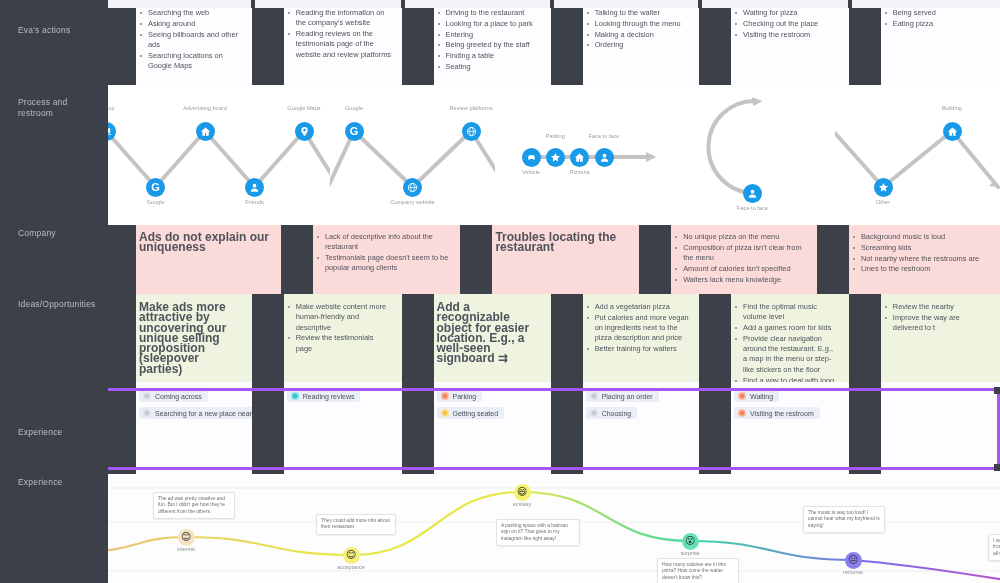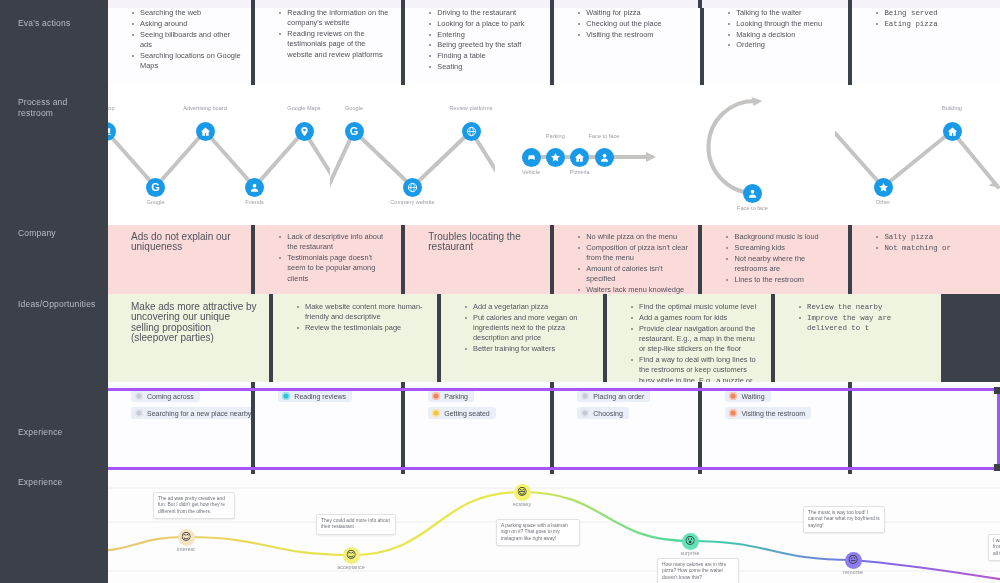--- a/index.html
+++ b/index.html
@@ -10,26 +10,26 @@
     -webkit-font-smoothing:antialiased;
   }
   .board{position:relative;width:1000px;height:583px;background:#3c4049;}
 
   
   .rail{position:absolute;left:0;top:0;width:108px;height:583px;background:#3c4049;z-index:40;}
   .rail-label{position:absolute;left:18px;width:78px;font-size:8.5px;line-height:11px;color:#b9bcc4;letter-spacing:.2px;}
 
   
   .row{position:absolute;left:108px;right:0;display:flex;}
-  .cell{position:relative;box-sizing:border-box;border-right:4px solid #3c4049;padding:8px 10px 8px 23px;overflow:hidden;}
-  .cell:last-child{border-right:none;font-family:Liberation Mono, monospace;}
+  .cell{position:relative;box-sizing:border-box;border-right:4px solid #3c4049;padding:8px 10px 8px 3px;overflow:hidden;margin-left:28px;}
+  .cell:last-child{border-right:none;}
   .cell ul{margin:0;padding:0;list-style:none;}
   .cell li{position:relative;padding-left:9px;font-size:7.4px;line-height:10.3px;color:#50535b;margin-bottom:.5px;}
   .cell li:before{content:"";position:absolute;left:1px;top:4px;width:2px;height:2px;border-radius:50%;background:#7b7e86;}
-  .cell p{margin:0;font-size:10px;line-height:10.3px;color:#50535b;}
+  .cell p{margin:0;font-size:12px;line-height:10.3px;color:#50535b;font-weight:bold;}
 
   .row-actions{top:0;height:86px;}
   .row-actions .cell{background:#fdfcfe;}
   .row-process{top:86px;height:138px;}
   .row-process .cell{background:#ffffff;border-right-color:#3c4049;}
   .row-problems{top:224px;height:70px;}
   .row-problems .cell{background:#fbdada;}
   .row-ideas{top:294px;height:88px;}
   .row-ideas .cell{background:#eef4e0;}
   .row-touch{top:382px;height:92px;}
@@ -104,33 +104,33 @@
       <div class="cell" style="width:167px">
         <ul>
           <li>Driving to the restaurant</li>
           <li>Looking for a place to park</li>
           <li>Entering</li>
           <li>Being greeted by the staff</li>
           <li>Finding a table</li>
           <li>Seating</li>
         </ul>
       </div>
-      <div class="cell" style="width:168px">
-        <ul>
-          <li>Waiting for pizza</li>
-          <li>Checking out the place</li>
-          <li>Visiting the restroom</li>
-        </ul>
-      </div>
       <div class="cell" style="width:166px">
         <ul>
           <li>Talking to the waiter</li>
           <li>Looking through the menu</li>
           <li>Making a decision</li>
           <li>Ordering</li>
+        </ul>
+      </div>
+      <div class="cell" style="width:168px">
+        <ul>
+          <li>Waiting for pizza</li>
+          <li>Checking out the place</li>
+          <li>Visiting the restroom</li>
         </ul>
       </div>
       <div class="cell" style="width:166px">
         <ul>
           <li>Being served</li>
           <li>Eating pizza</li>
         </ul>
       </div>
     </div>
   <div class="row row-process" id="row-process">
@@ -149,50 +149,47 @@
         <ul>
           <li>Lack of descriptive info about the restaurant</li>
           <li>Testimonials page doesn't seem to be popular among clients</li>
         </ul>
       </div>
       <div class="cell" style="width:167px">
         <p>Troubles locating the restaurant</p>
       </div>
       <div class="cell" style="width:166px">
         <ul>
-          <li>No while pizza on the menu</li>
+          <li>No unique pizza on the menu</li>
           <li>Composition of pizza isn't clear from the menu</li>
           <li>Amount of calories isn't specified</li>
           <li>Waiters lack menu knowledge</li>
         </ul>
       </div>
       <div class="cell" style="width:168px">
         <ul>
           <li>Background music is loud</li>
           <li>Screaming kids</li>
           <li>Not nearby where the restrooms are</li>
           <li>Lines to the restroom</li>
         </ul>
       </div>
-      <div class="cell" style="width:166px">
-        <ul>
-          <li>Salty pizza</li>
-          <li>Not matching or</li>
-        </ul>
-      </div>
     </div>
   <div class="row row-ideas" id="row-ideas">
       <div class="cell" style="width:165px">
         <p>Make ads more attractive by uncovering our unique selling proposition (sleepover parties)</p>
       </div>
       <div class="cell" style="width:168px">
         <ul>
           <li>Make website content more human-friendly and descriptive</li>
           <li>Review the testimonials page</li>
         </ul>
+      </div>
+      <div class="cell" style="width:167px">
+        <p>Add a recognizable object for easier location. E.g., a well-seen signboard ⇉</p>
       </div>
       <div class="cell" style="width:166px">
         <ul>
           <li>Add a vegetarian pizza</li>
           <li>Put calories and more vegan on ingredients next to the pizza description and price</li>
           <li>Better training for waiters</li>
         </ul>
       </div>
       <div class="cell" style="width:168px">
         <ul>
@@ -446,20 +443,20 @@
     </div>
 
   <div class="tp-frame" id="tp-frame">
       <span class="tp-handle" style="left:-4px;top:-4px"></span>
       <span class="tp-handle" style="left:-4px;bottom:-4px"></span>
       <span class="tp-handle" style="right:-4px;top:-4px"></span>
       <span class="tp-handle" style="right:-4px;bottom:-4px"></span>
     </div>
 
   <div class="rail" id="rail">
-      <div class="rail-label" style="top:18px">Eva's actions</div>
+      <div class="rail-label" style="top:25px">Eva's actions</div>
       <div class="rail-label" style="top:97px">Process and restroom</div>
       <div class="rail-label" style="top:228px">Company</div>
       <div class="rail-label" style="top:299px">Ideas/Opportunities</div>
       <div class="rail-label" style="top:427px">Experience</div>
       <div class="rail-label" style="top:477px">Experience</div>
     </div>
 </div>
 
 </body></html>

